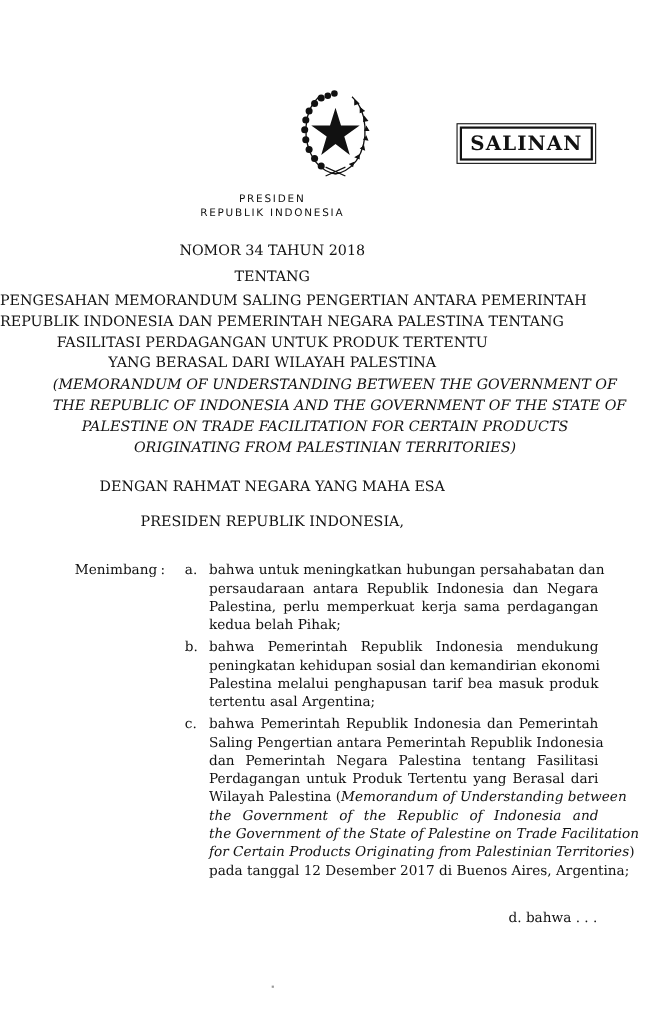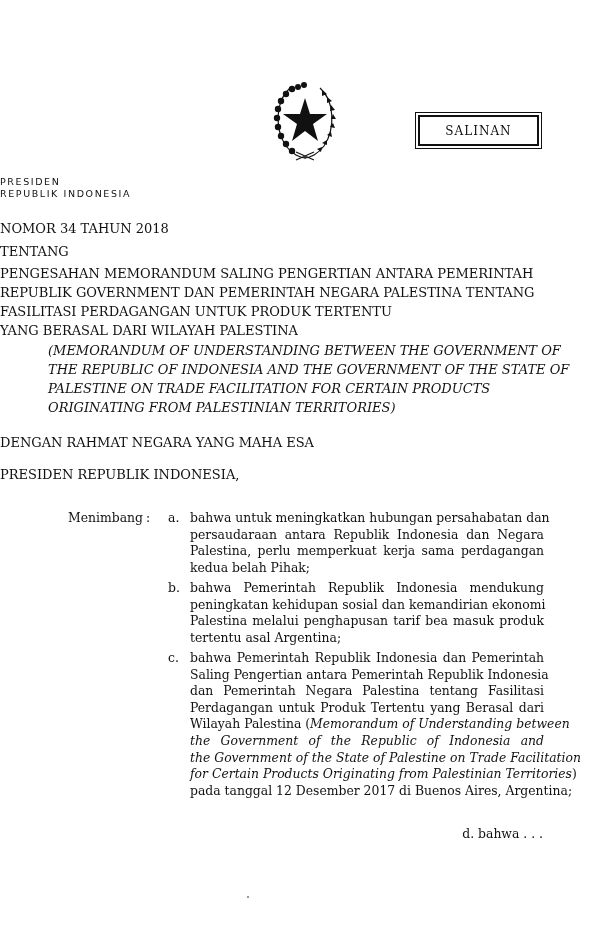--- a/index.html
+++ b/index.html
@@ -4,23 +4,23 @@
 <style>
   html, body { margin:0; padding:0; background:#ffffff; }
   body { width:609px; height:942px; position:relative; overflow:hidden; color:#111111;
          font-family:"DejaVu Serif", "Liberation Serif", serif; }
   .page { position:absolute; inset:0; }
 
   .emblem { position:absolute; left:270px; top:80px; width:70px; height:82px; }
   .salinan { position:absolute; left:418px; top:115px; width:121px; height:31px;
              border:2px solid #111; box-sizing:border-box; display:flex; align-items:center; justify-content:center;
              outline:1px solid #111; outline-offset:2px; }
-  .salinan span { font-family:"DejaVu Serif", serif; font-weight:normal; font-size:12px; letter-spacing:1px; }
+  .salinan span { font-family:"DejaVu Serif", serif; font-weight:bold; font-size:18px; letter-spacing:1px; }
 
-  .center { position:absolute; left:0; width:495px; white-space:nowrap; }
+  .center { position:absolute; left:0; width:495px; text-align:center; white-space:nowrap; }
   .hdr-small { font-family:"DejaVu Sans", sans-serif; font-size:9.5px; letter-spacing:1.6px; }
   .title { font-size:13px; }
   .subtitle-it { font-size:13px; font-style:italic;margin-left:48px; }
 
   .body-txt { font-size:12.4px; }
   .label { position:absolute; left:68px; }
   .colon { position:absolute; left:146px; }
   .item-letter { position:absolute; left:168px; }
   .para { position:absolute; left:190px; width:354px; text-align:justify; line-height:16.6px; font-size:12.4px; }
   .para .l { display:block; text-align:justify; text-align-last:justify; white-space:nowrap; height:16.6px; }
@@ -61,21 +61,21 @@
     <span>SALINAN</span>
   </div>
 
   <div class="center hdr-small" style="top:176px;">PRESIDEN</div>
   <div class="center hdr-small" style="top:188px;">REPUBLIK  INDONESIA</div>
 
   <div class="center title" style="top:221px;">NOMOR 34 TAHUN 2018</div>
   <div class="center title" style="top:244px;">TENTANG</div>
 
   <div class="center title" style="top:266px;">PENGESAHAN MEMORANDUM SALING PENGERTIAN ANTARA PEMERINTAH</div>
-  <div class="center title" style="top:285px;">REPUBLIK GOVERNMENT DAN PEMERINTAH NEGARA PALESTINA TENTANG</div>
+  <div class="center title" style="top:285px;">REPUBLIK INDONESIA DAN PEMERINTAH NEGARA PALESTINA TENTANG</div>
   <div class="center title" style="top:304px;">FASILITASI PERDAGANGAN UNTUK PRODUK TERTENTU</div>
   <div class="center title" style="top:323px;">YANG BERASAL DARI WILAYAH PALESTINA</div>
 
   <div class="center subtitle-it" style="top:343px;">(MEMORANDUM OF UNDERSTANDING BETWEEN THE GOVERNMENT OF</div>
   <div class="center subtitle-it" style="top:362px;">THE REPUBLIC OF INDONESIA AND THE GOVERNMENT OF THE STATE OF</div>
   <div class="center subtitle-it" style="top:381px;">PALESTINE ON TRADE FACILITATION FOR CERTAIN PRODUCTS</div>
   <div class="center subtitle-it" style="top:400px;">ORIGINATING FROM PALESTINIAN TERRITORIES)</div>
 
   <div class="center title" style="top:435px;">DENGAN RAHMAT NEGARA YANG MAHA ESA</div>
   <div class="center title" style="top:467px;">PRESIDEN REPUBLIK INDONESIA,</div>

